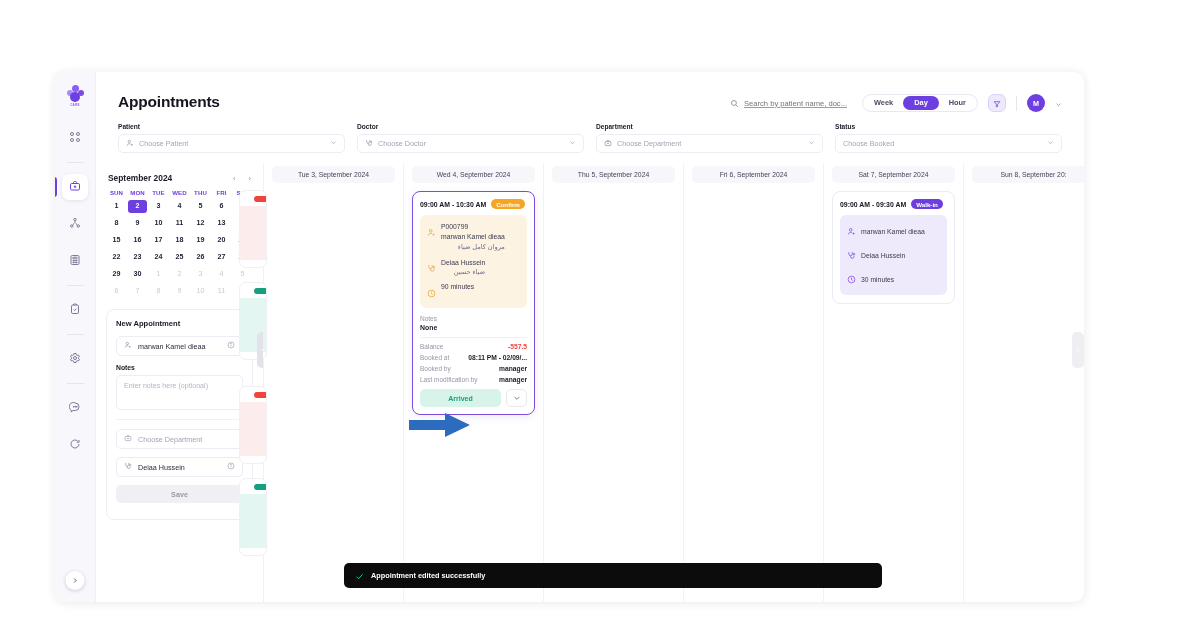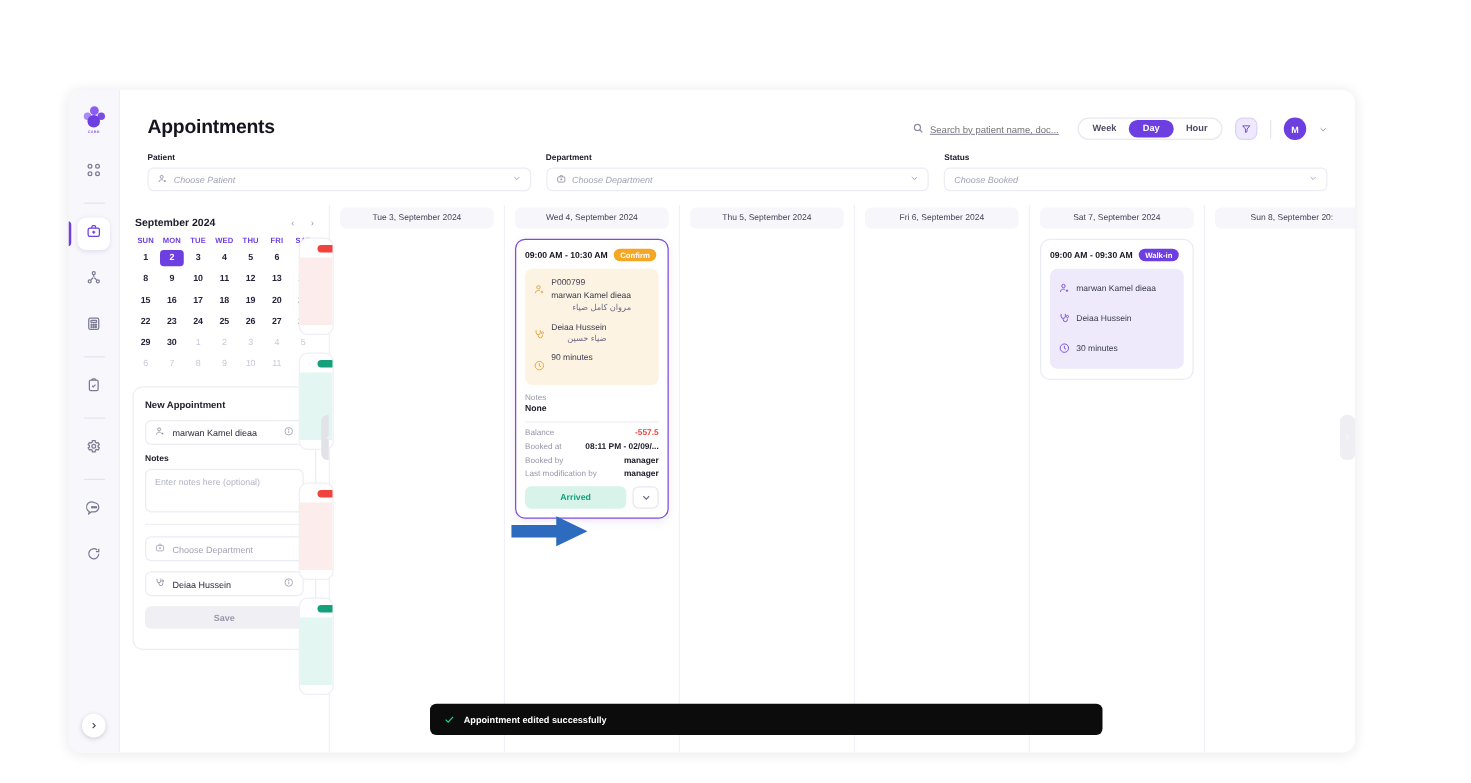--- a/index.html
+++ b/index.html
@@ -97,21 +97,21 @@
     font-size:7.2px;font-weight:700;display:flex;align-items:center;justify-content:center;
   }
 
   
   #filter-row { display:flex; gap:12px; padding: 11px 22px 0 22px; }
   .filter-cell { flex:1; min-width:0; }
   .filter-label { font-size:6.6px; font-weight:700; color:#20202e; margin-bottom:4px; }
   .filter-select {
     height:19px; border:1px solid #ececf4; border-radius:5px;
     background:#fff; display:flex; align-items:center; gap:5px;
-    padding: 0 7px; color:#a3a3b6; font-size:7.2px;font-style:italic;
+    padding: 0 7px; color:#a3a3b6; font-size:7.2px;
   }
   .filter-select .chev { margin-left:auto; color:#9b9bb0; }
 
   
   #body-area { flex:1; display:flex; margin-top:11px; min-height:0; position:relative; }
 
   
   #side-panel {
     width: 168px; flex:0 0 168px;
     border-right:1px solid #f0f0f6;
@@ -442,20 +442,38 @@
           </span>
           <span>Choose Patient</span>
           <span class="chev">
             <svg width="7" height="7" viewBox="0 0 24 24" fill="none" stroke="currentColor" stroke-width="2.4">
                 <path d="M5 9l7 7 7-7"></path>
               </svg>
           </span>
         </div>
       </div>
 
+      <div class="filter-cell">
+        <div class="filter-label">Doctor</div>
+        <div class="filter-select">
+          <span>
+            <svg width="8" height="8" viewBox="0 0 24 24" fill="none" stroke="#8b8ba0" stroke-width="2">
+              <path d="M5 3v5a4.5 4.5 0 0 0 9 0V3"></path>
+                <path d="M9.5 12.5v2.5a4.5 4.5 0 0 0 9 0v-2"></path>
+              <circle cx="18.5" cy="8.5" r="2.3"></circle>
+            </svg>
+          </span>
+          <span>Choose Doctor</span>
+          <span class="chev">
+            <svg width="7" height="7" viewBox="0 0 24 24" fill="none" stroke="currentColor" stroke-width="2.4">
+                <path d="M5 9l7 7 7-7"></path>
+              </svg>
+          </span>
+        </div>
+      </div>
 
       <div class="filter-cell">
         <div class="filter-label">Department</div>
         <div class="filter-select">
           <span>
             <svg width="8" height="8" viewBox="0 0 24 24" fill="none" stroke="#8b8ba0" stroke-width="2">
               <rect x="3.5" y="7.5" width="17" height="12.5" rx="2.3"></rect>
               <path d="M9 7.5V5.6A1.8 1.8 0 0 1 10.8 4h2.4A1.8 1.8 0 0 1 15 5.6v1.9"></path>
               <path d="M12 11.2v4.6M9.7 13.5h4.6"></path>
             </svg>

